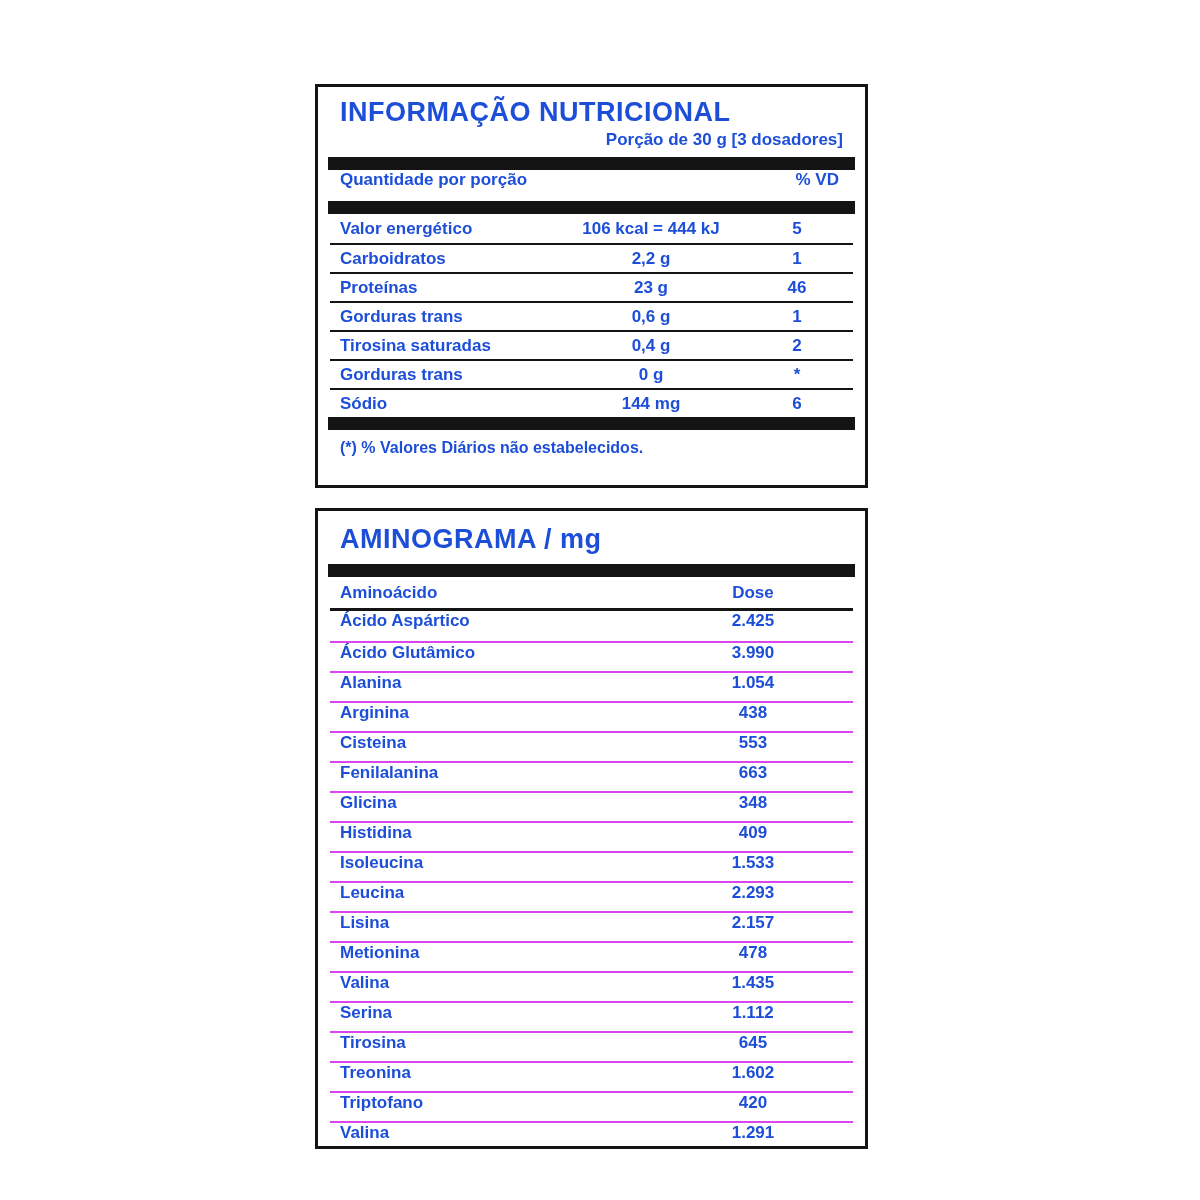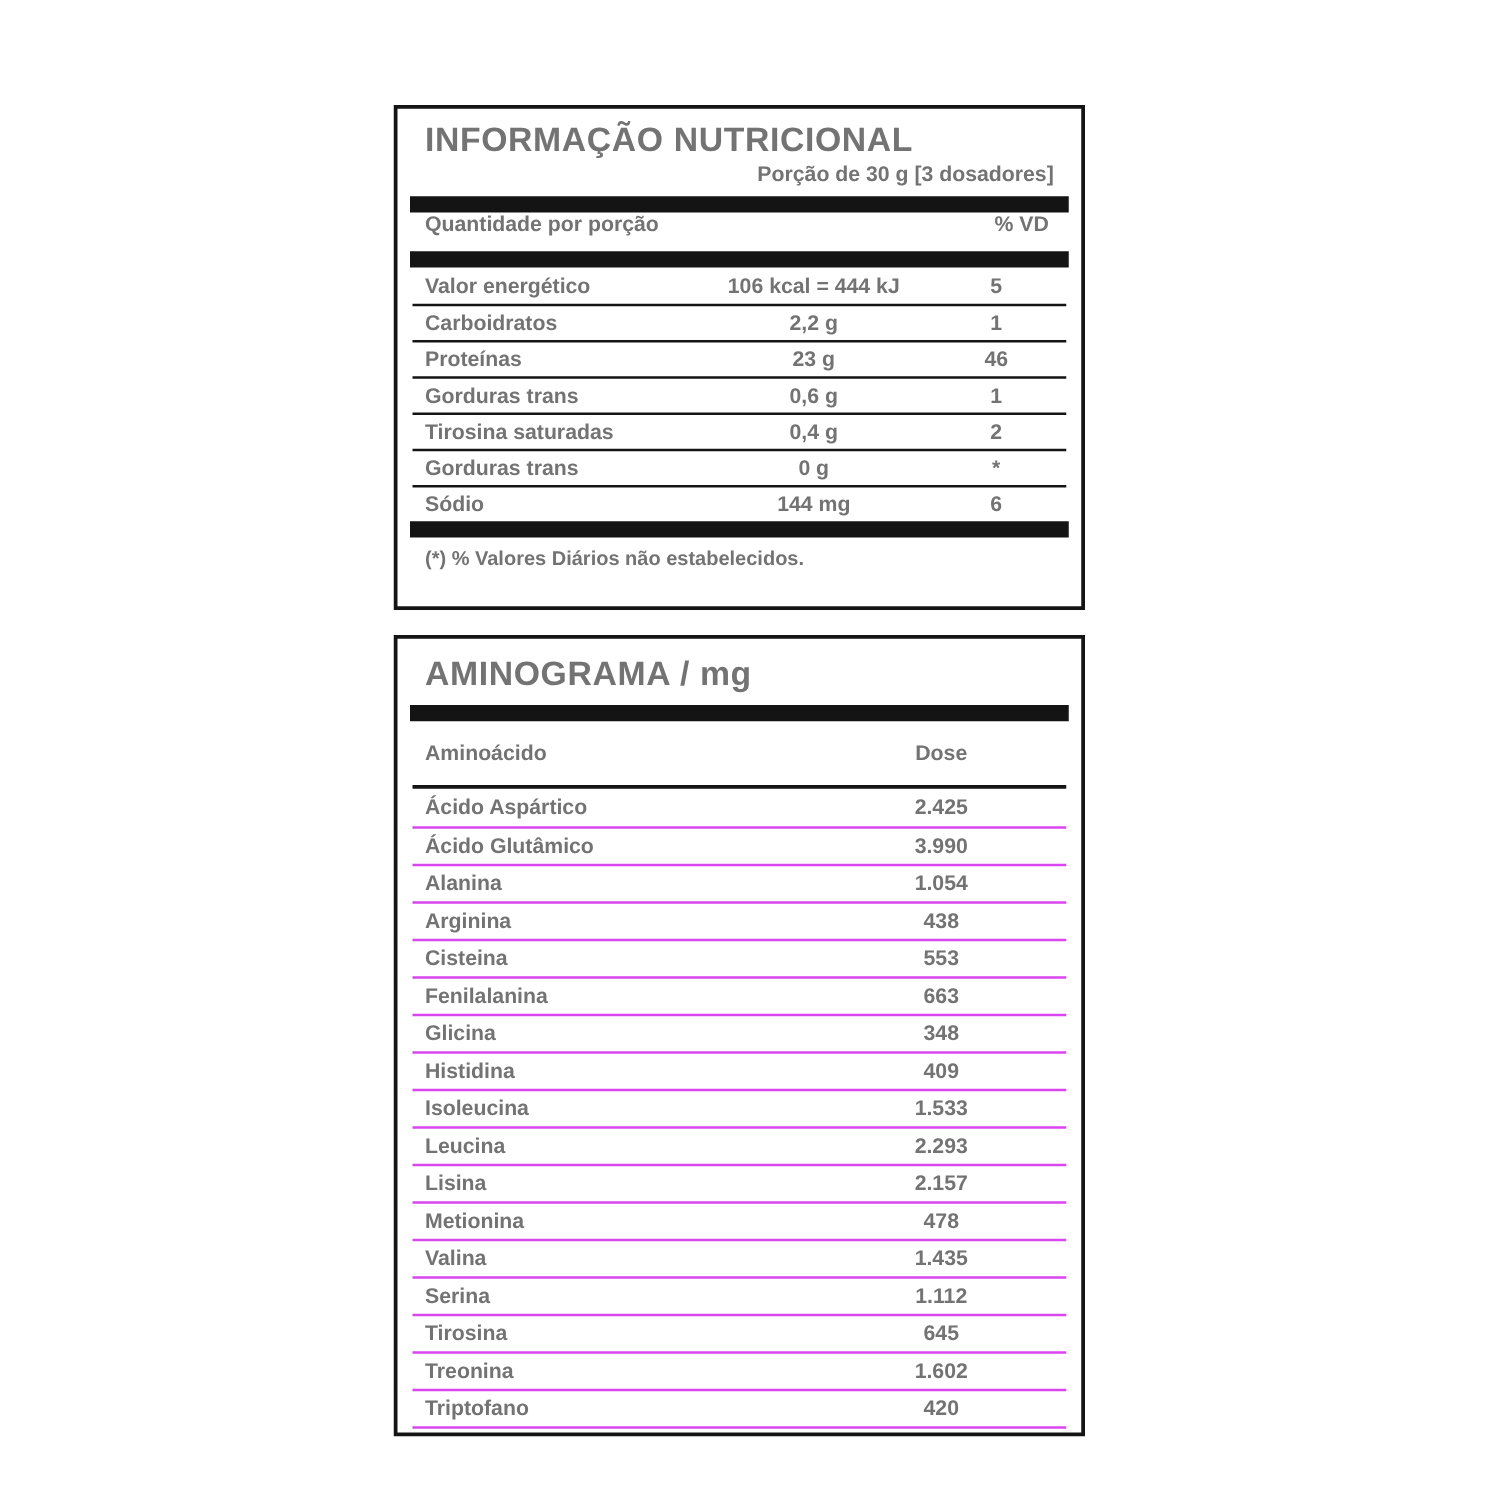--- a/index.html
+++ b/index.html
@@ -1,38 +1,38 @@
 <!DOCTYPE html>
 <html><head>
 <meta charset="utf-8">
 <style>
   html,body{margin:0;padding:0;background:#ffffff;}
   .canvas{position:relative;width:976px;height:1200px;background:#ffffff;
-          font-family:"Liberation Sans",sans-serif;font-weight:700;color:#737373;}
+          font-family:"Liberation Sans",sans-serif;font-weight:700;color:#1d4ed8;}
   .box{position:absolute;left:315px;width:553px;border:3px solid #141414;
        box-sizing:border-box;padding:0 22px;background:#ffffff;overflow:hidden;}
   .box1{top:84px;height:404px;}
   .box2{top:508px;height:641px;}
   .t-title{font-size:27px;letter-spacing:.5px;margin:10px 0 0;line-height:1.15;}
   .t-sub{font-size:17px;margin:2px 0 7px;text-align:right;}
   .bar{height:13px;background:#141414;margin:0 -12px;}
   .hrow{display:flex;align-items:flex-start;height:31px;font-size:17px;}
   .rows{margin:0 -10px;}
   .nrow{display:flex;align-items:center;height:29px;padding:0 10px;box-sizing:border-box;}
   .nrow + .nrow{border-top:2px solid #141414;}
   .lbl{flex:1;font-size:17px;white-space:nowrap;}
   .qty{width:200px;text-align:center;font-size:17px;white-space:nowrap;}
   .vd{width:92px;text-align:center;font-size:17px;}
   .hrow .vd{text-align:right;padding-right:4px;}
   .footnote{font-size:16px;margin:9px 0 0;}
   .t-title2{font-size:27px;letter-spacing:.5px;margin:13px 0 9px;line-height:1.15;}
   .ahead{display:flex;align-items:center;height:31px;font-size:18px;
-         margin:0 -10px;padding:10px 10px;border-bottom:3px solid #141414;}
+         margin:0 -10px;padding:0 10px;border-bottom:3px solid #141414;}
   .arows{margin:0 -10px;}
-  .arow{display:flex;align-items:center;height:30px;padding:0 10px;box-sizing:border-box;}
+  .arow{display:flex;height:30px;padding:0 10px;box-sizing:border-box;}
   .arow + .arow{border-top:2px solid #d946ef;}
   .dose{width:180px;text-align:center;font-size:17px;}
 </style>
 </head>
 <body>
 
 <div class="canvas">
 
   <section class="box box1">
     <h1 class="t-title">INFORMAÇÃO NUTRICIONAL</h1>

